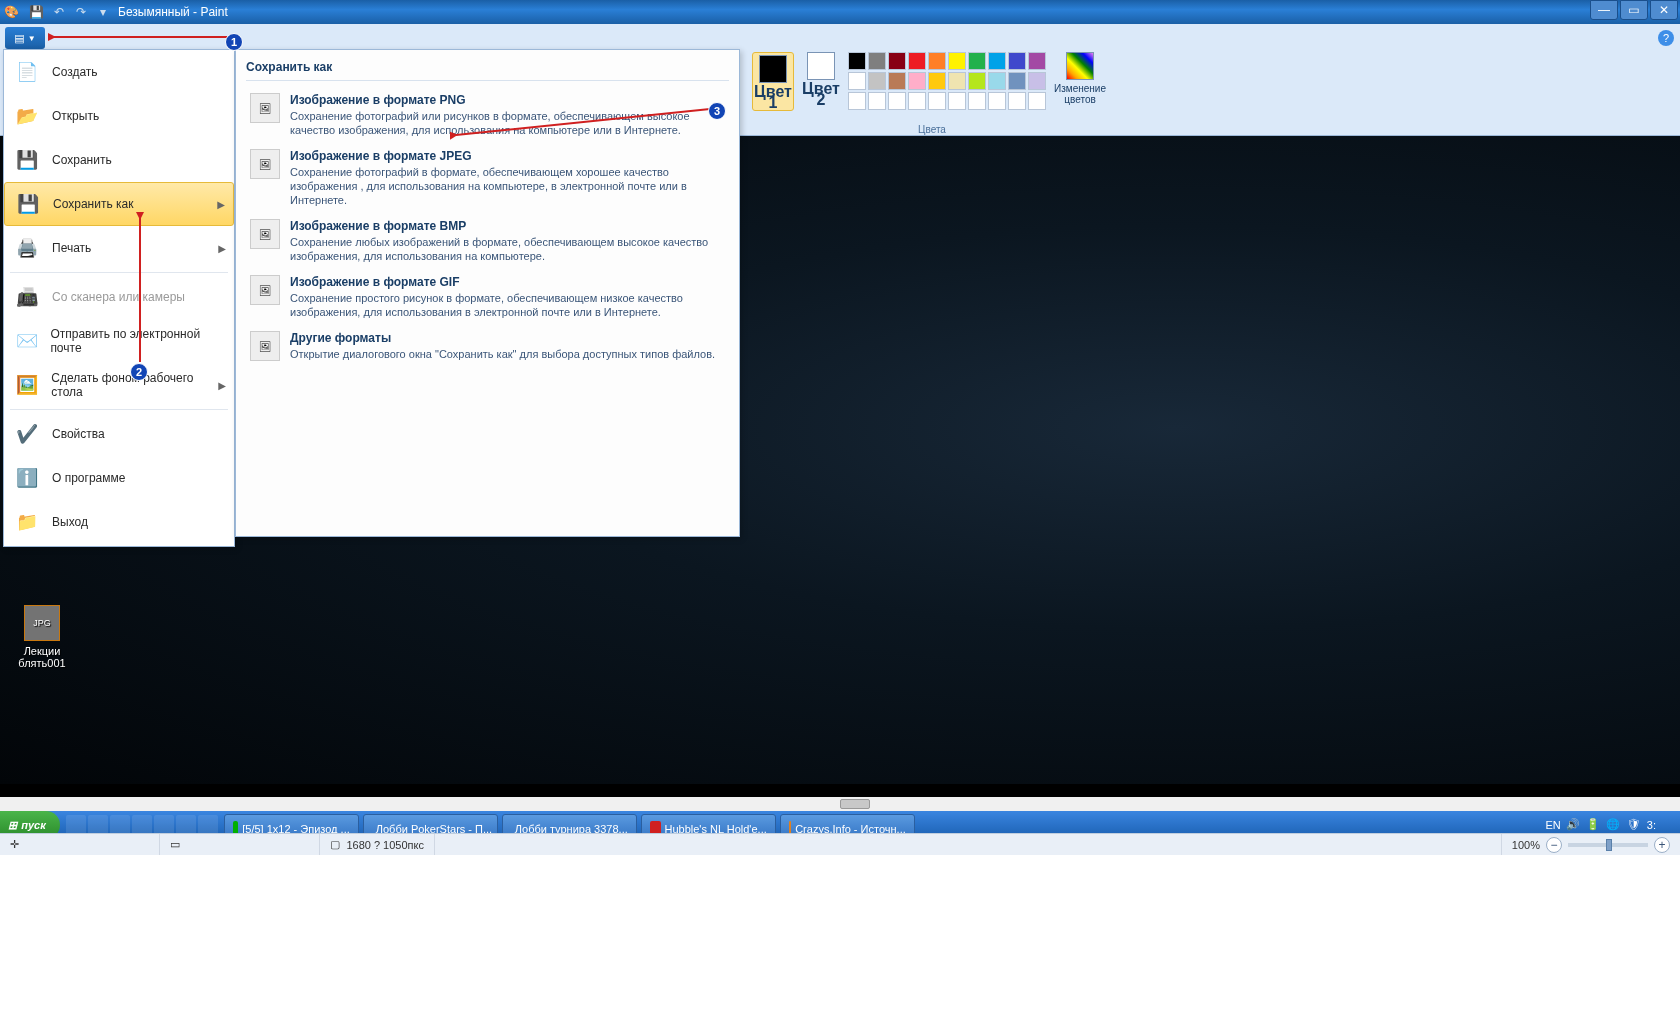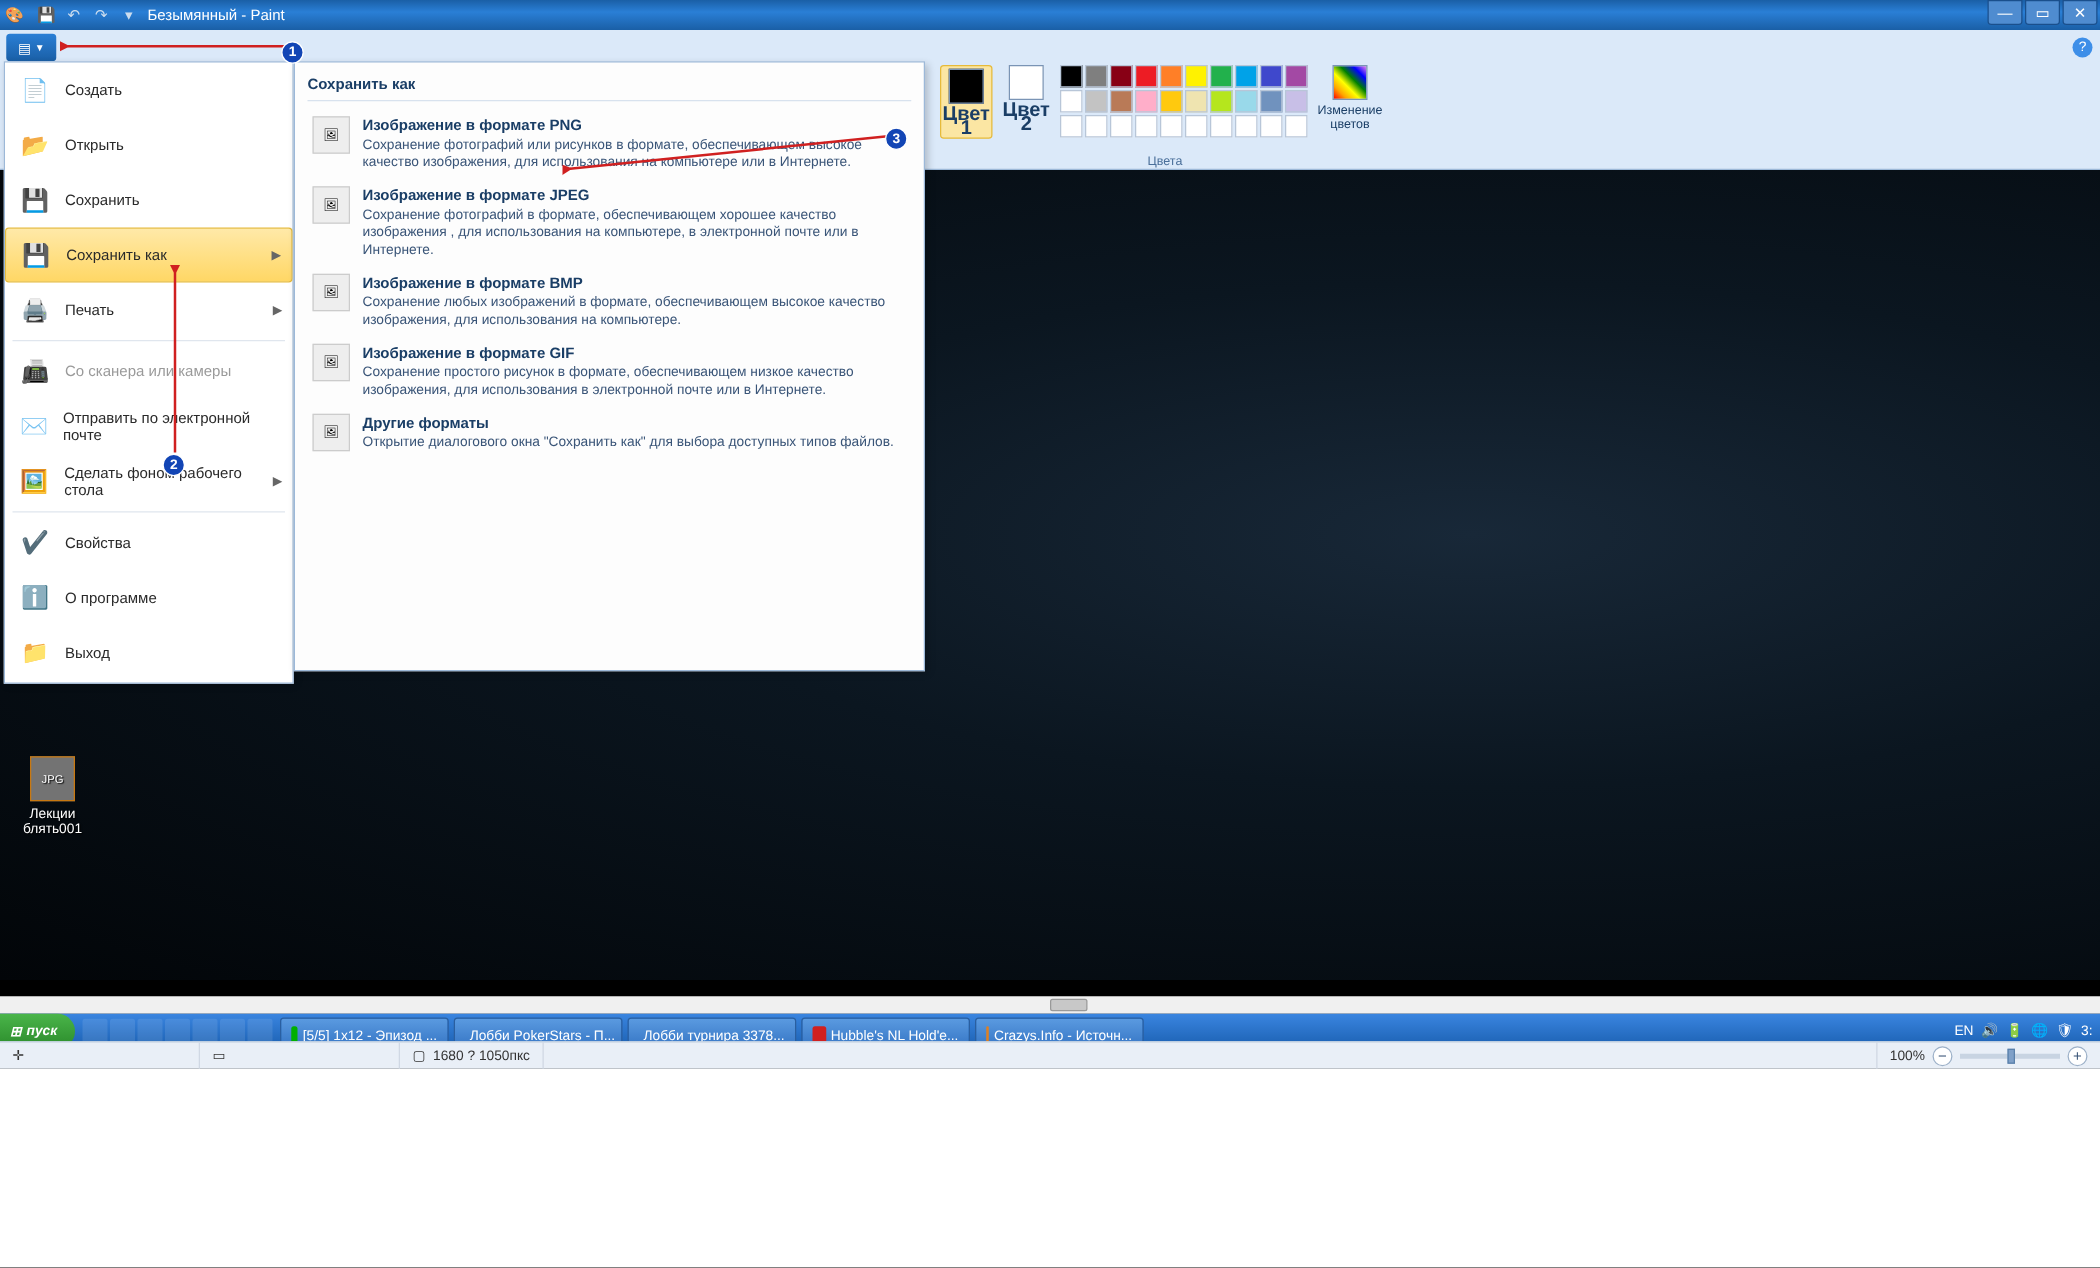--- a/index.html
+++ b/index.html
@@ -60,21 +60,21 @@
 .desktop-file { position:absolute; left:12px; top:605px; width:60px; text-align:center; color:#fff; font-size:11px; text-shadow:1px 1px 1px #000; }
 .desktop-file .df-ic { width:36px; height:36px; background:#737373; margin:0 auto 4px; border:1px solid #c87810; display:flex; align-items:center; justify-content:center; font-size:9px; color:#fff; }
 
 
 .taskbar { position:absolute; left:0; right:0; bottom:175px; height:28px; background:linear-gradient(#3a85e0,#1a5fb0); display:flex; align-items:center; font-size:11px; color:#fff; }
 .start { height:28px; padding:0 14px 0 8px; background:linear-gradient(#4ab54a,#2a8a2a); border-radius:0 14px 14px 0; display:flex; align-items:center; font-style:italic; font-weight:bold; gap:4px; }
 .ql { display:flex; gap:2px; margin:0 6px; }
 .ql-ic { width:20px; height:20px; background:rgba(255,255,255,.1); border-radius:2px; }
 .tb-btn { height:22px; padding:0 8px; background:linear-gradient(#5a9ae0,#3a7ac8); border:1px solid #2a5fa0; border-radius:3px; margin-right:4px; display:flex; align-items:flex-end; gap:4px; max-width:135px; overflow:hidden; white-space:nowrap; }
 .tb-btn .tbi { width:14px; height:14px; border-radius:2px; }
-.tray { margin-left:auto; display:flex; align-items:center; gap:6px; padding-right:6px; }
+.tray { margin-left:auto; display:flex; align-items:center; gap:6px; padding-right:24px; }
 .tray .tic { width:14px; height:14px; }
 
 
 .hscroll { position:absolute; left:0; right:0; bottom:203px; height:14px; background:#f0f0f0; display:flex; align-items:center; }
 .hscroll .thumb { position:absolute; left:50%; width:30px; height:10px; background:#c8c8c8; border:1px solid #999; border-radius:2px; }
 
 
 .statusbar { position:absolute; left:0; right:0; bottom:159px; height:22px; background:#e9eff7; border-top:1px solid #c0cede; display:flex; align-items:center; font-size:11px; color:#333; }
 .status-seg { display:flex; align-items:center; gap:6px; padding:0 10px; border-right:1px solid #d0d8e4; height:100%; }
 .status-seg.wide { width:160px; }

